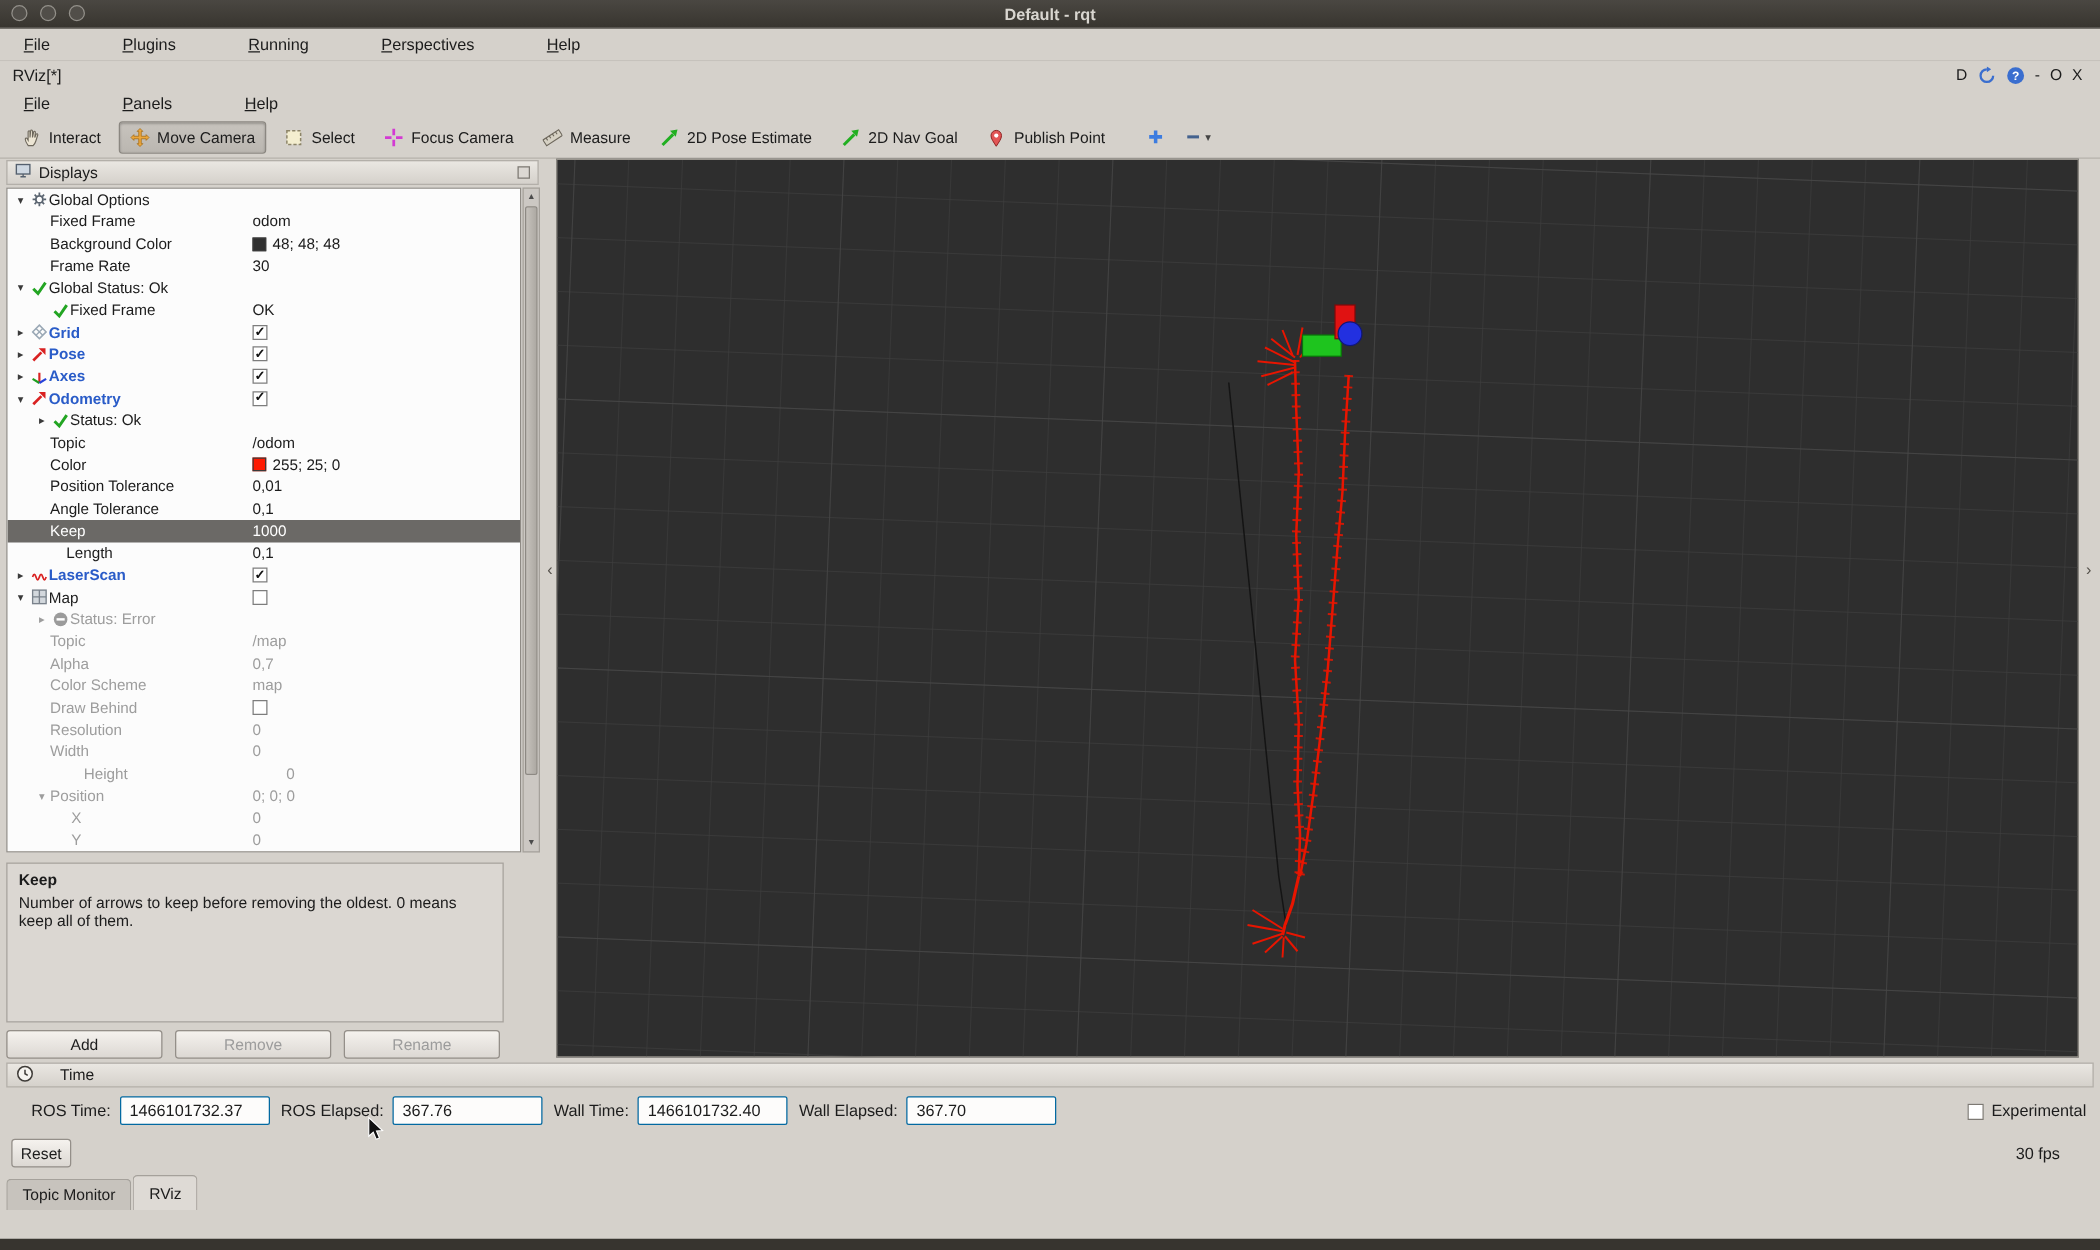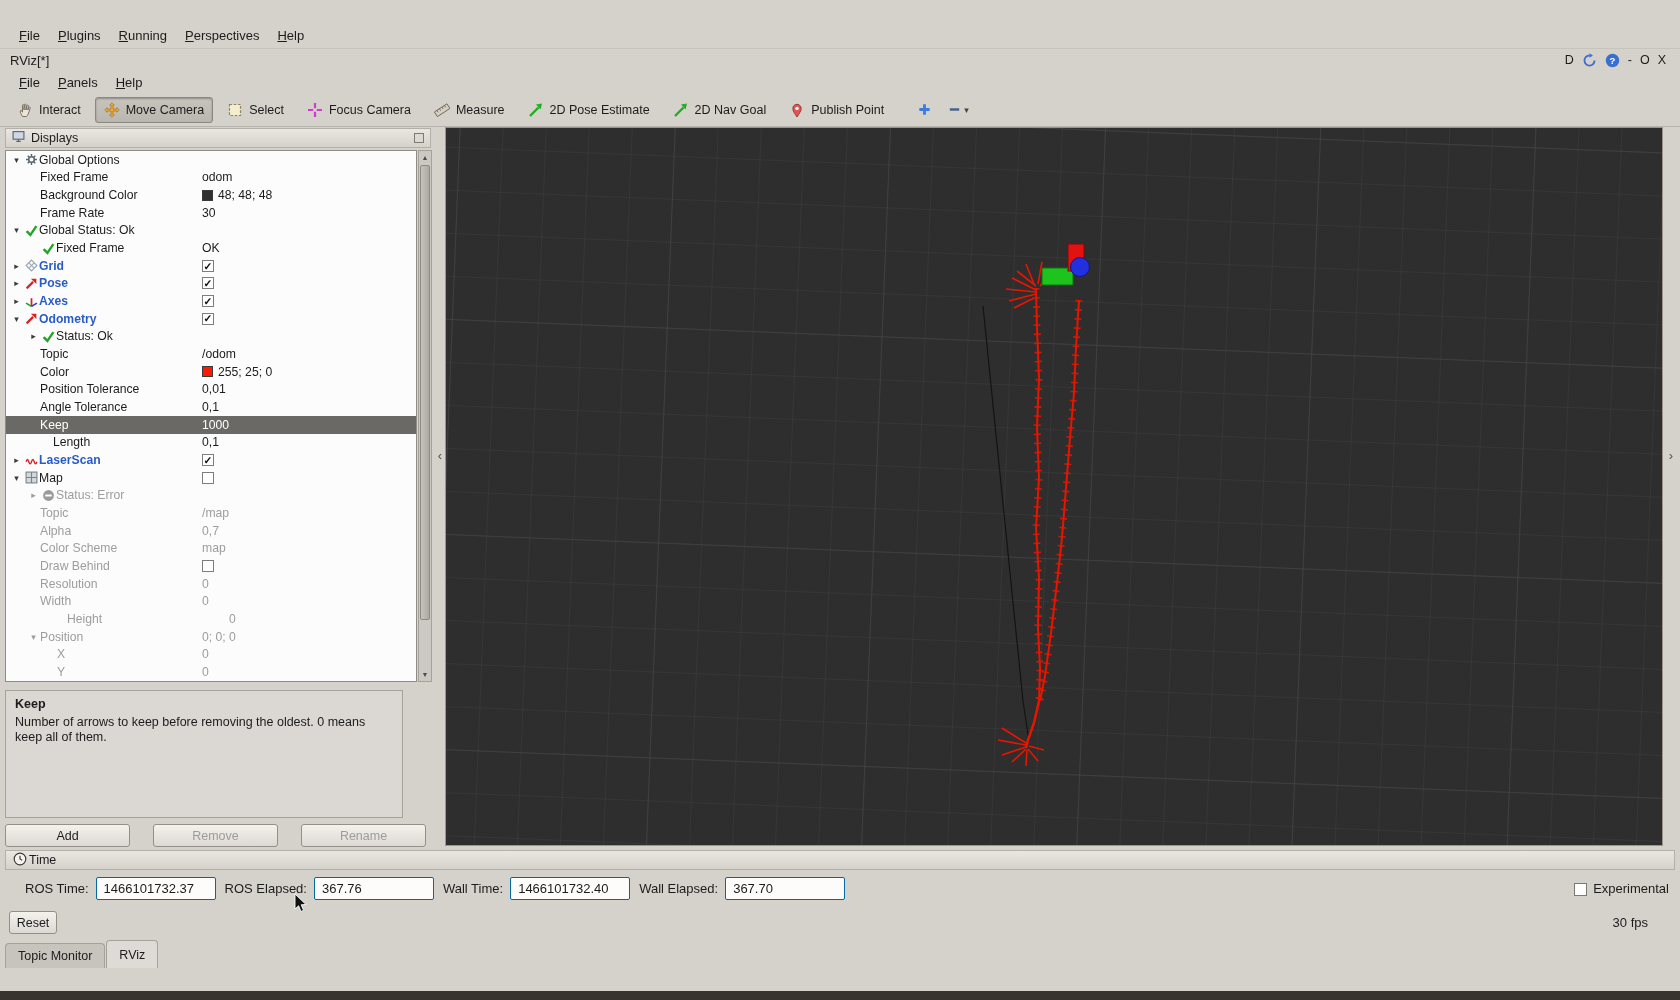--- a/index.html
+++ b/index.html
@@ -7,21 +7,21 @@
   #app{position:relative;width:1680px;height:1000px;background:#d5d1cb;overflow:hidden;font-size:13px;color:#1c1c1c;}
 
   
   .titlebar{position:absolute;left:0;top:0;width:100%;height:23px;
     background:linear-gradient(#4a4742,#38352f);border-bottom:1px solid #2a2824;
     display:flex;align-items:center;justify-content:center;color:#d9d6d0;font-weight:bold;font-size:13px;}
   .win-controls{position:absolute;left:9px;top:4px;display:flex;gap:10px;}
   .win-circle{width:13px;height:13px;border-radius:50%;border:1.5px solid #93908a;background:#514e49;}
 
   
-  .menubar{position:absolute;left:0;width:100%;display:flex;align-items:center;padding-left:10px;background:#d5d1cb;}
+  .menubar{position:absolute;left:0;width:100%;display:flex;align-items:center;padding-left:10px;background:#d5d1cb;gap:40px;}
   .menubar.win{top:23px;height:26px;border-bottom:1px solid #c6c2bc;}
   .menubar.rviz{top:71px;height:22px;}
   .menu-item{display:inline-block;padding:2px 9px;font-size:13px;}
   .menu-item::first-letter{text-decoration:underline;}
 
   
   .plugin-titlebar{position:absolute;left:0;top:49px;width:100%;height:22px;display:flex;align-items:center;padding:0 10px;background:#d5d1cb;}
   .pt-right{margin-left:auto;display:flex;align-items:center;gap:8px;padding-right:4px;}
   .pt-btn{font-size:12.5px;color:#1c1c1c;}
   .pt-icon{display:flex;align-items:center;}
@@ -49,33 +49,33 @@
   .ticon{width:16px;flex:none;display:flex;align-items:center;justify-content:center;}
   .trow.blue .tlabel{color:#2a5cc8;font-weight:bold;}
   .tval{position:absolute;left:196px;display:flex;align-items:center;gap:5px;}
   .cbx{width:12px;height:12px;background:#fff;border:1px solid #7d7d7d;display:flex;align-items:center;justify-content:center;font-size:10.5px;font-weight:bold;color:#111;line-height:1;flex:none;}
   .swatch{width:11px;height:11px;border:1px solid #3a3a3a;flex:none;}
   .tscroll{position:absolute;left:413px;top:22px;width:14px;height:532px;background:#ccc8c3;border:1px solid #a5a19b;}
   .tsarrow{position:absolute;left:0;width:12px;height:13px;font-size:7px;text-align:center;line-height:13px;color:#4c4c4c;}
   .tthumb{position:absolute;left:1px;top:14px;width:10px;height:455px;background:linear-gradient(90deg,#c6c2bc,#adA9a3);border:1px solid #8d8983;border-radius:2px;}
   .help-box{position:absolute;left:0;top:562px;width:398px;height:128px;background:#dbd7d2;border:1px solid #a5a19b;padding:6px 9px;font-size:12.5px;line-height:1.25;}
   .help-title{font-weight:bold;margin-bottom:2px;}
-  .dbtns{position:absolute;left:0;top:696px;display:flex;gap:23px;}
+  .dbtns{position:absolute;left:0;top:696px;display:flex;gap:10px;}
   .dbtn{width:125px;height:23px;background:linear-gradient(#f5f2ee,#dcd8d3);border:1px solid #948f89;border-radius:3px;font-size:12.5px;display:flex;align-items:center;justify-content:center;}
   .dbtn.disabled{color:#9c9c9c;}
 
   
   .splitter{position:absolute;width:10px;height:30px;color:#55514b;font-size:13px;display:flex;align-items:center;justify-content:center;}
   .splitter.left{left:435px;top:440px;}
   .splitter.right{left:1666px;top:440px;}
   .viewport{position:absolute;left:445px;top:127px;width:1218px;height:719px;background:#2e2e2e;border:1px solid #9a968f;}
 
   
   .time-dock{position:absolute;left:5px;top:850px;width:1670px;height:56px;}
-  .time-title{height:20px;background:linear-gradient(#eae7e2,#d5d1cb);border:1px solid #b3afa9;display:flex;align-items:center;gap:2px;padding:0 7px;font-size:12.5px;text-align:center;}
+  .time-title{height:20px;background:linear-gradient(#eae7e2,#d5d1cb);border:1px solid #b3afa9;display:flex;align-items:center;gap:21px;padding:0 7px;font-size:12.5px;text-align:center;}
   .time-content{position:absolute;top:22px;left:0;width:100%;height:32px;display:flex;align-items:center;gap:9px;padding:0 6px;margin-left:14px;}
   .tfields{display:flex;align-items:center;gap:9px;}
   .tfield{display:flex;align-items:center;gap:7px;}
   .tfield-input{height:23px;background:#fdfcfb;border:1px solid #0369a1;border-radius:2px;padding:0 7px;font-size:13px;display:flex;align-items:center;width:120px;}
   .exp-wrap{margin-left:auto;display:flex;align-items:flex-end;gap:6px;padding-right:14px;}
   .cbx2{width:13px;height:13px;background:#fff;border:1px solid #7d7973;flex:none;}
   .reset-btn{position:absolute;left:9px;top:911px;width:48px;height:23px;background:linear-gradient(#f5f2ee,#dcd8d3);border:1px solid #948f89;border-radius:3px;font-size:12.5px;display:flex;align-items:center;justify-content:center;}
   .fps{position:absolute;right:32px;top:915px;font-size:13px;}
 
   
@@ -83,20 +83,28 @@
   .tab{padding:0 12px;border:1px solid #a5a19b;border-bottom:none;border-radius:4px 4px 0 0;background:#c7c3bd;font-size:12.5px;height:25px;display:flex;align-items:center;}
   .tab.active{background:#dedad5;height:28px;}
   .bottom-strip{position:absolute;left:0;top:991px;width:100%;height:9px;background:#37342f;}
   .cursor{position:absolute;left:294px;top:893px;}
 </style>
 </head>
 <body>
 
 <div id="app">
 
+  <div class="titlebar">
+    <div class="win-controls">
+      <span class="win-circle"></span>
+      <span class="win-circle"></span>
+      <span class="win-circle"></span>
+    </div>
+    <span>Default - rqt</span>
+  </div>
 
   <div class="menubar win">
       <div class="menu-item">File</div>
       <div class="menu-item">Plugins</div>
       <div class="menu-item">Running</div>
       <div class="menu-item">Perspectives</div>
       <div class="menu-item">Help</div>
     </div>
 
   <div class="plugin-titlebar">

